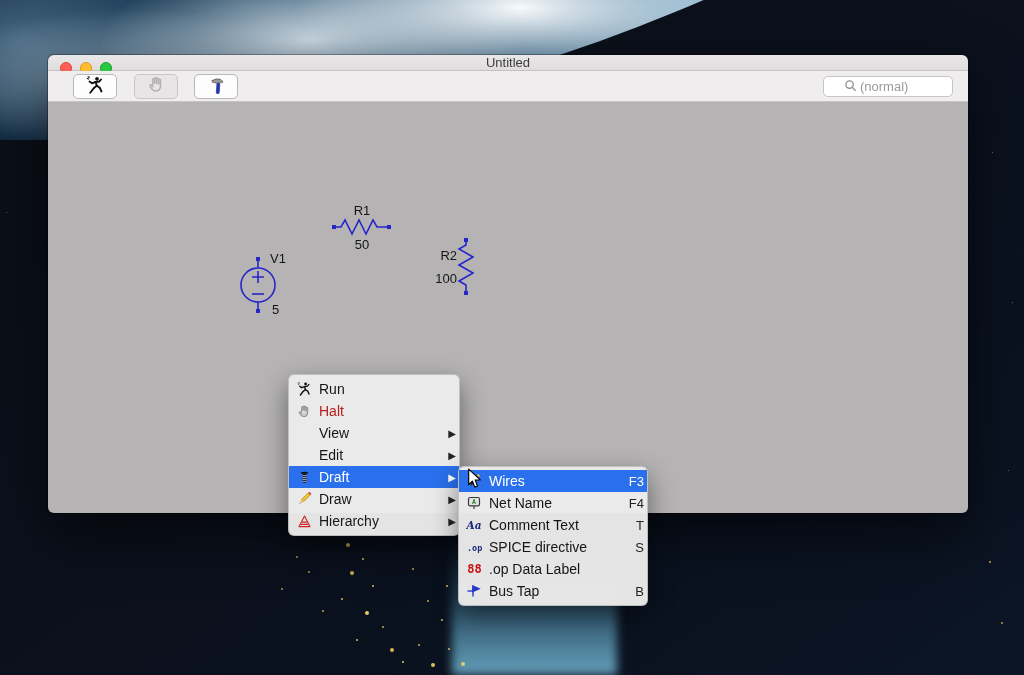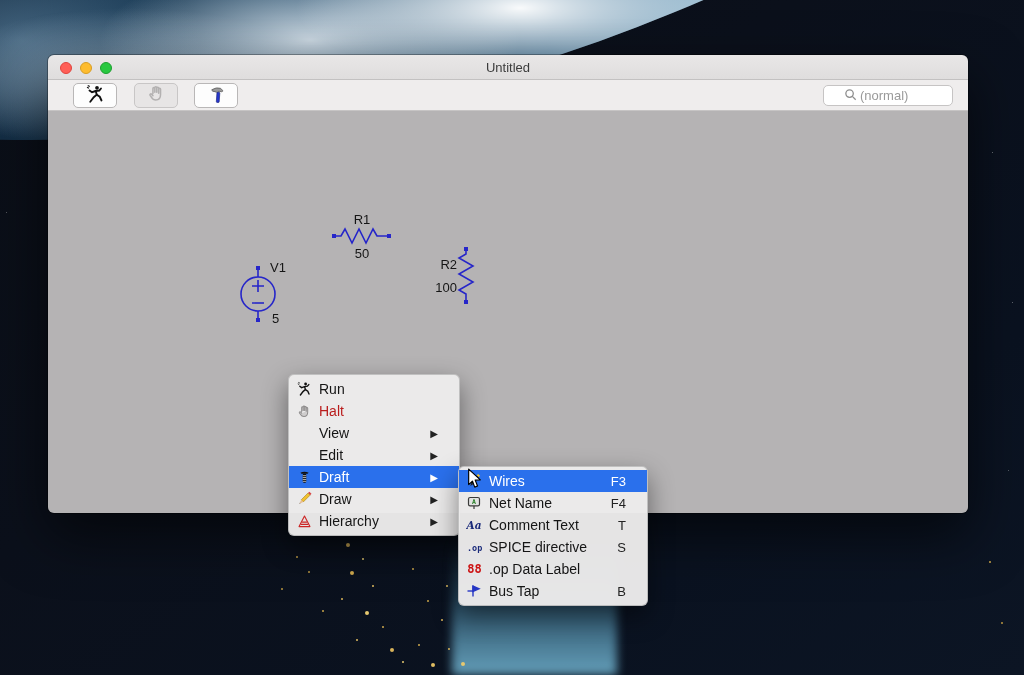--- a/index.html
+++ b/index.html
@@ -46,21 +46,21 @@
                 1008px 470px 0 0 rgba(255,255,255,.4);
   }
 
   
   .window{
     position:absolute; left:48px; top:55px; width:920px; height:458px;
     border-radius:6px; box-shadow:0 22px 55px rgba(0,0,0,.6), 0 0 0 1px rgba(0,0,0,.3);
     display:flex; flex-direction:column;
   }
   .titlebar{
-    height:25px; background:linear-gradient(#e9e7e7,#dfdddd);
+    height:16px; background:linear-gradient(#e9e7e7,#dfdddd);
     border-bottom:1px solid #c3c1c1; border-radius:6px 6px 0 0;
     display:flex; align-items:center; position:relative;
   }
   .traffic{ position:absolute; left:12px; top:7px; display:flex; gap:8px; }
   .tl{ width:12px; height:12px; border-radius:50%; }
   .tl.red{ background:#ff5f57; border:.5px solid #e0443e; }
   .tl.yellow{ background:#febc2e; border:.5px solid #d89e24; }
   .tl.green{ background:#28c840; border:.5px solid #1d9f30; }
   .title{ flex:1; text-align:center; font-size:13px; color:#3c3c3c; }
 
@@ -94,21 +94,21 @@
   
   .menu{
     position:absolute; background:rgba(236,235,235,.97);
     border:1px solid rgba(0,0,0,.18); border-radius:6px;
     box-shadow:0 10px 26px rgba(0,0,0,.45);
     padding:3px 0; z-index:10;
   }
   .menu1{ left:288px; top:374px; width:172px; }
   .menu2{ left:458px; top:466px; width:190px; }
   .mi{
-    height:22px; display:flex; align-items:center; padding:0 21px 0 6px; gap:6px;
+    height:22px; display:flex; align-items:center; padding:0 3px 0 6px; gap:6px;
     font-size:14px; color:#151515; white-space:nowrap;
   }
   .mi .ic{ width:18px; height:17px; display:flex; align-items:center; justify-content:center; flex:none; }
   .mi .lbl{ flex:0 0 auto; }
   .mi .arrow{ margin-left:auto; font-size:10px; color:#222; }
   .mi .sc{ margin-left:auto; font-size:13px; color:#222; }
   .mi.hl{ background:#2a70ec; color:#fff; margin:0; }
   .mi.hl .arrow, .mi.hl .sc{ color:#fff; }
   .mi.disabled{ color:#b91c1c; }
 

